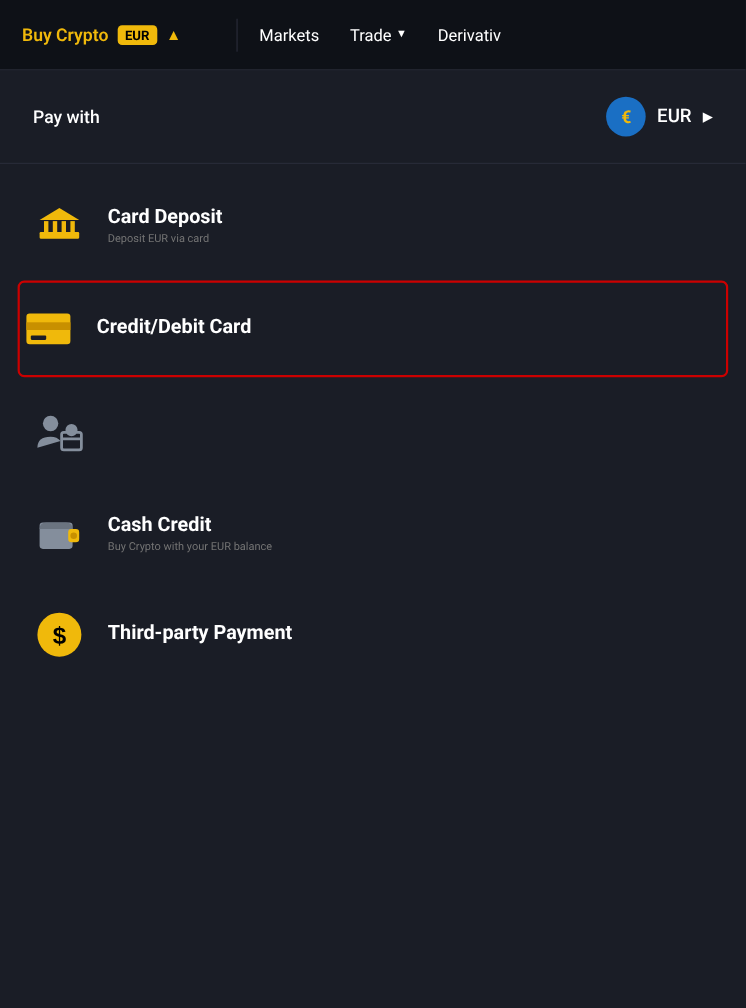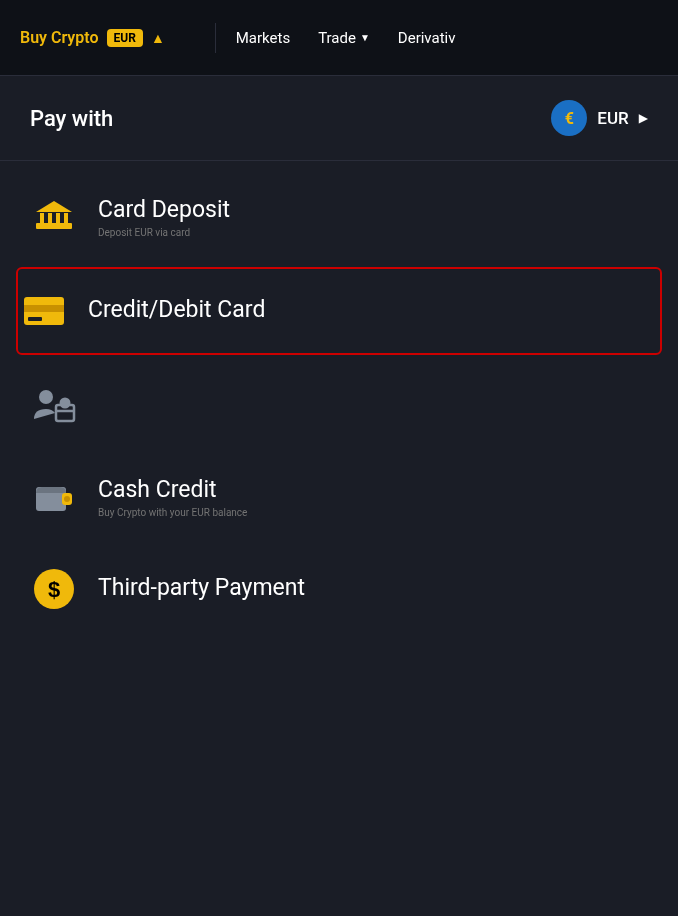--- a/index.html
+++ b/index.html
@@ -16,21 +16,21 @@
       color: #ffffff;
       overflow: hidden;
     }
 
     
     .nav-bar {
       display: flex;
       align-items: center;
       background-color: #0e1117;
       padding: 0 20px;
-      height: 76px;
+      height: 64px;
       border-bottom: 1px solid #2a2d3a;
     }
 
     .nav-buy-crypto {
       display: flex;
       align-items: center;
       gap: 8px;
       cursor: pointer;
       margin-right: 30px;
     }
@@ -86,21 +86,21 @@
     .pay-with-header {
       display: flex;
       align-items: center;
       justify-content: space-between;
       padding: 24px 30px 24px 30px;
       border-bottom: 1px solid #2a2d3a;
     }
 
     .pay-with-label {
       color: #ffffff;
-      font-size: 22px;
+      font-size: 16px;
       font-weight: 500;
     }
 
     .currency-selector {
       display: flex;
       align-items: center;
       gap: 10px;
       cursor: pointer;
     }
 
@@ -158,22 +158,22 @@
       margin-right: 20px;
       flex-shrink: 0;
     }
 
     .payment-option-info {
       flex: 1;
     }
 
     .payment-option-title {
       color: #ffffff;
-      font-size: 23px;
-      font-weight: 400;
+      font-size: 18px;
+      font-weight: 700;
       margin-bottom: 4px;
     }
 
     .payment-option-subtitle {
       color: #737373;
       font-size: 10px;
     }
 
     
     .svg-icon {

